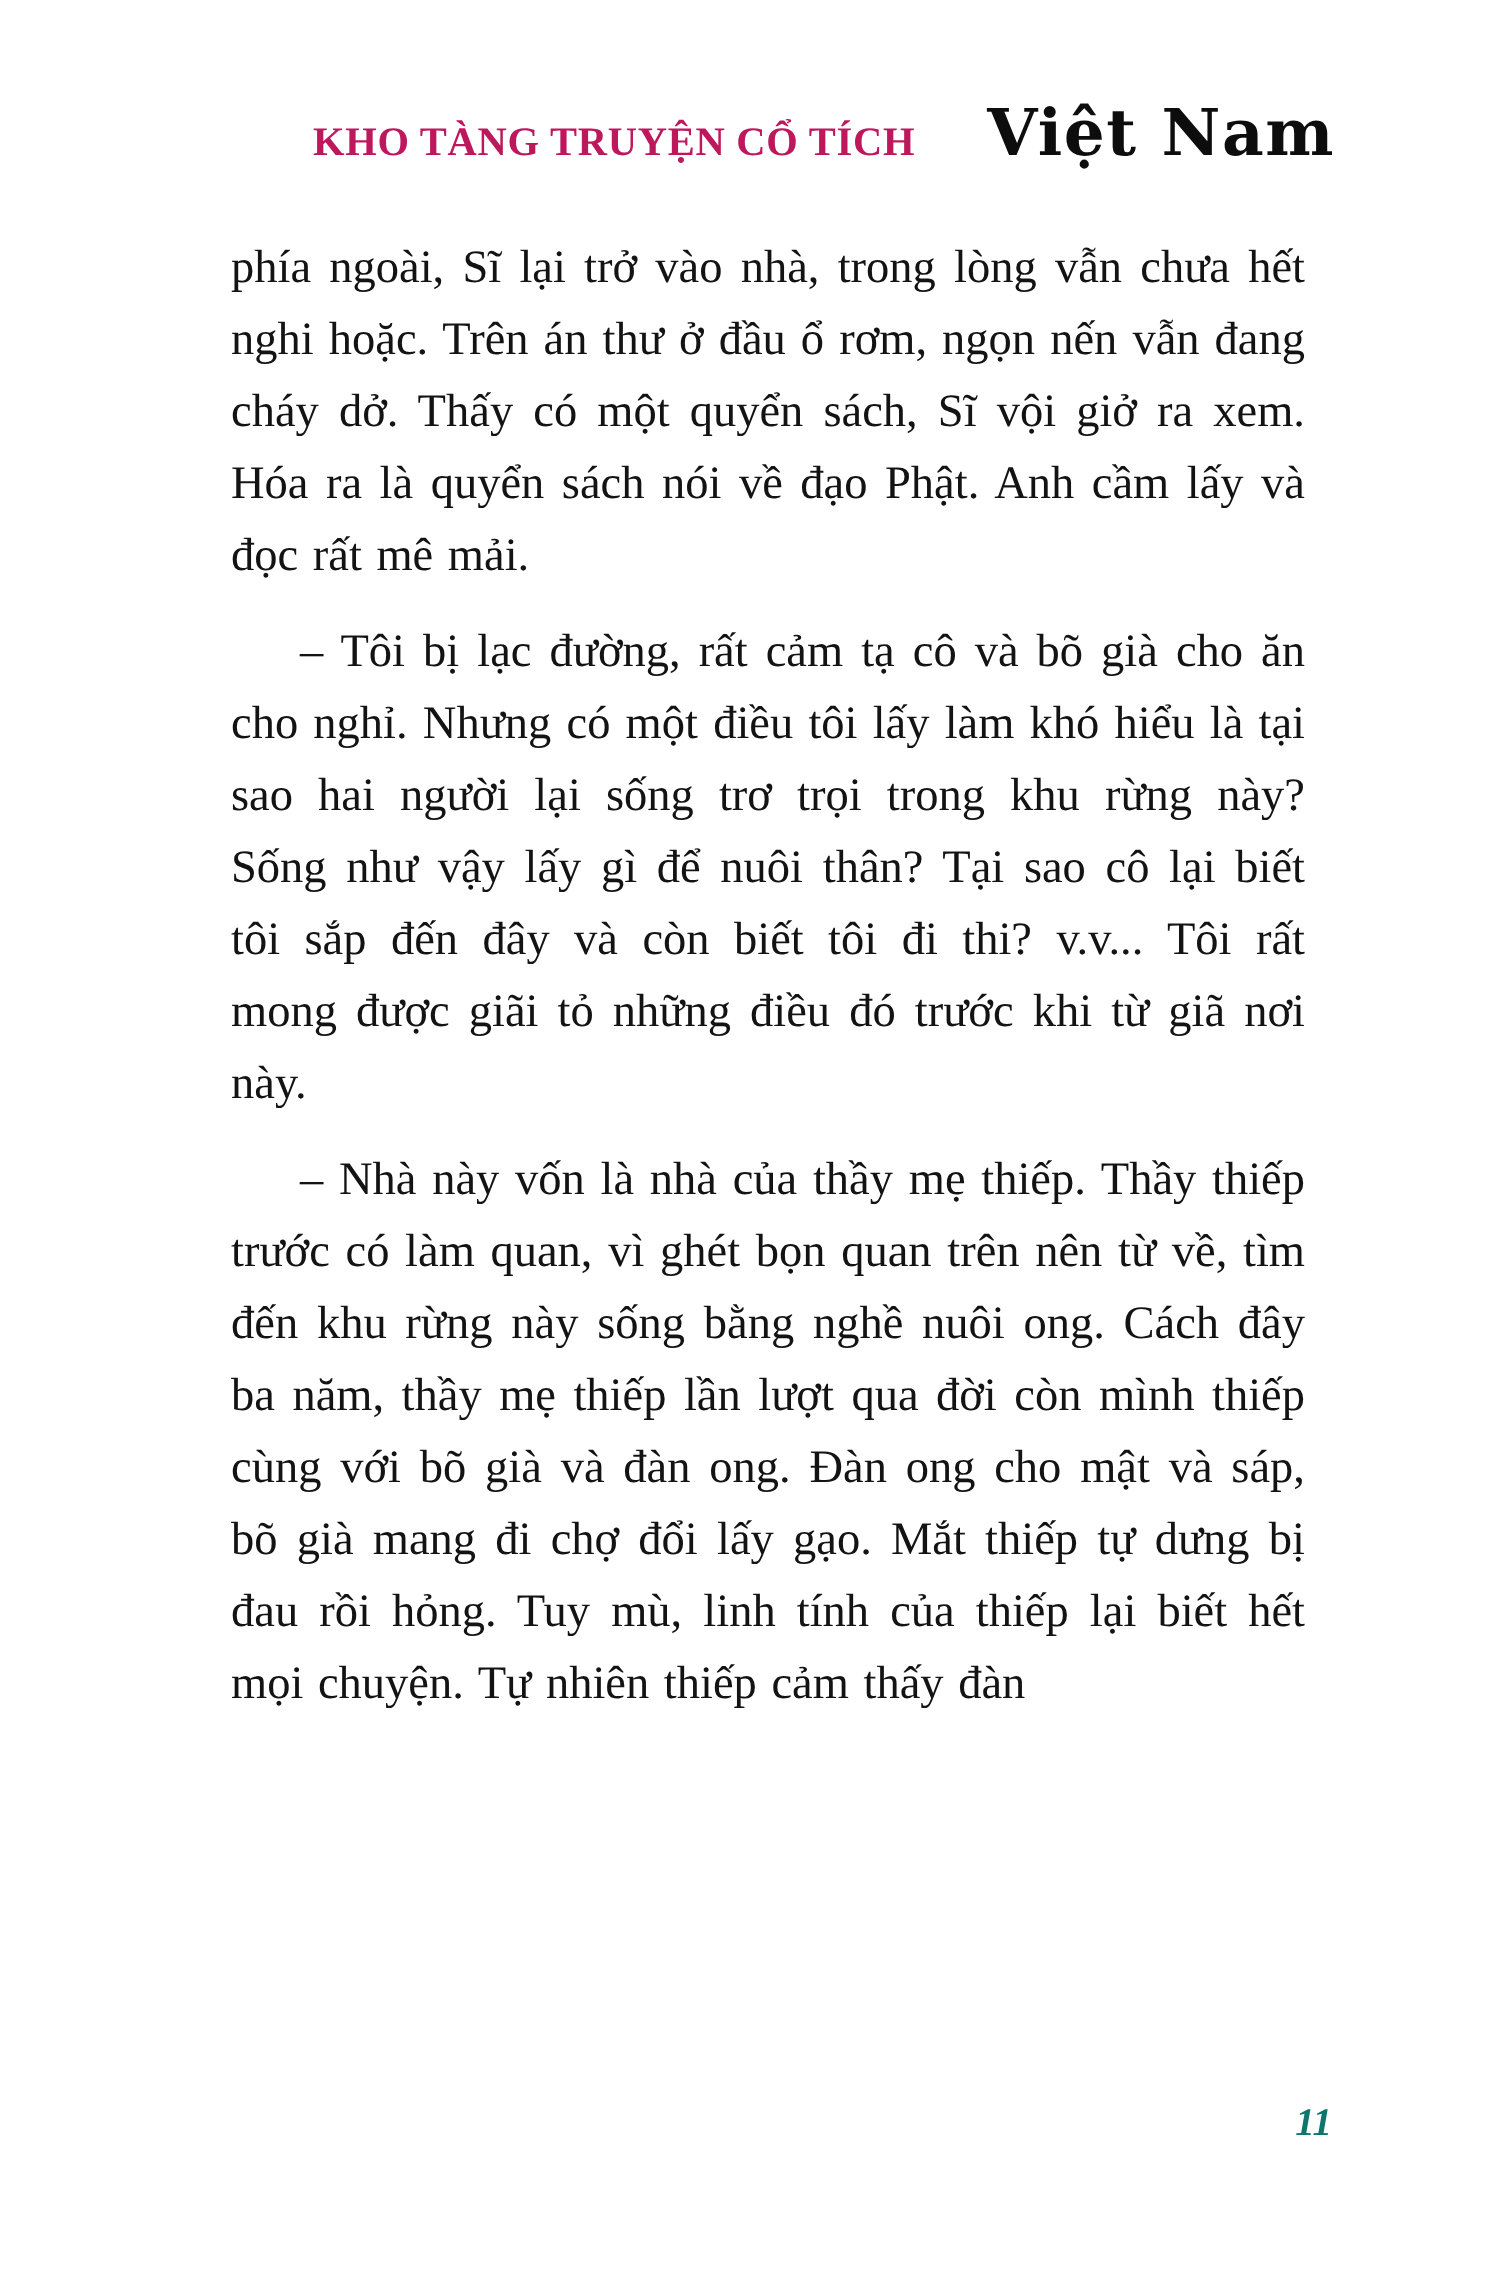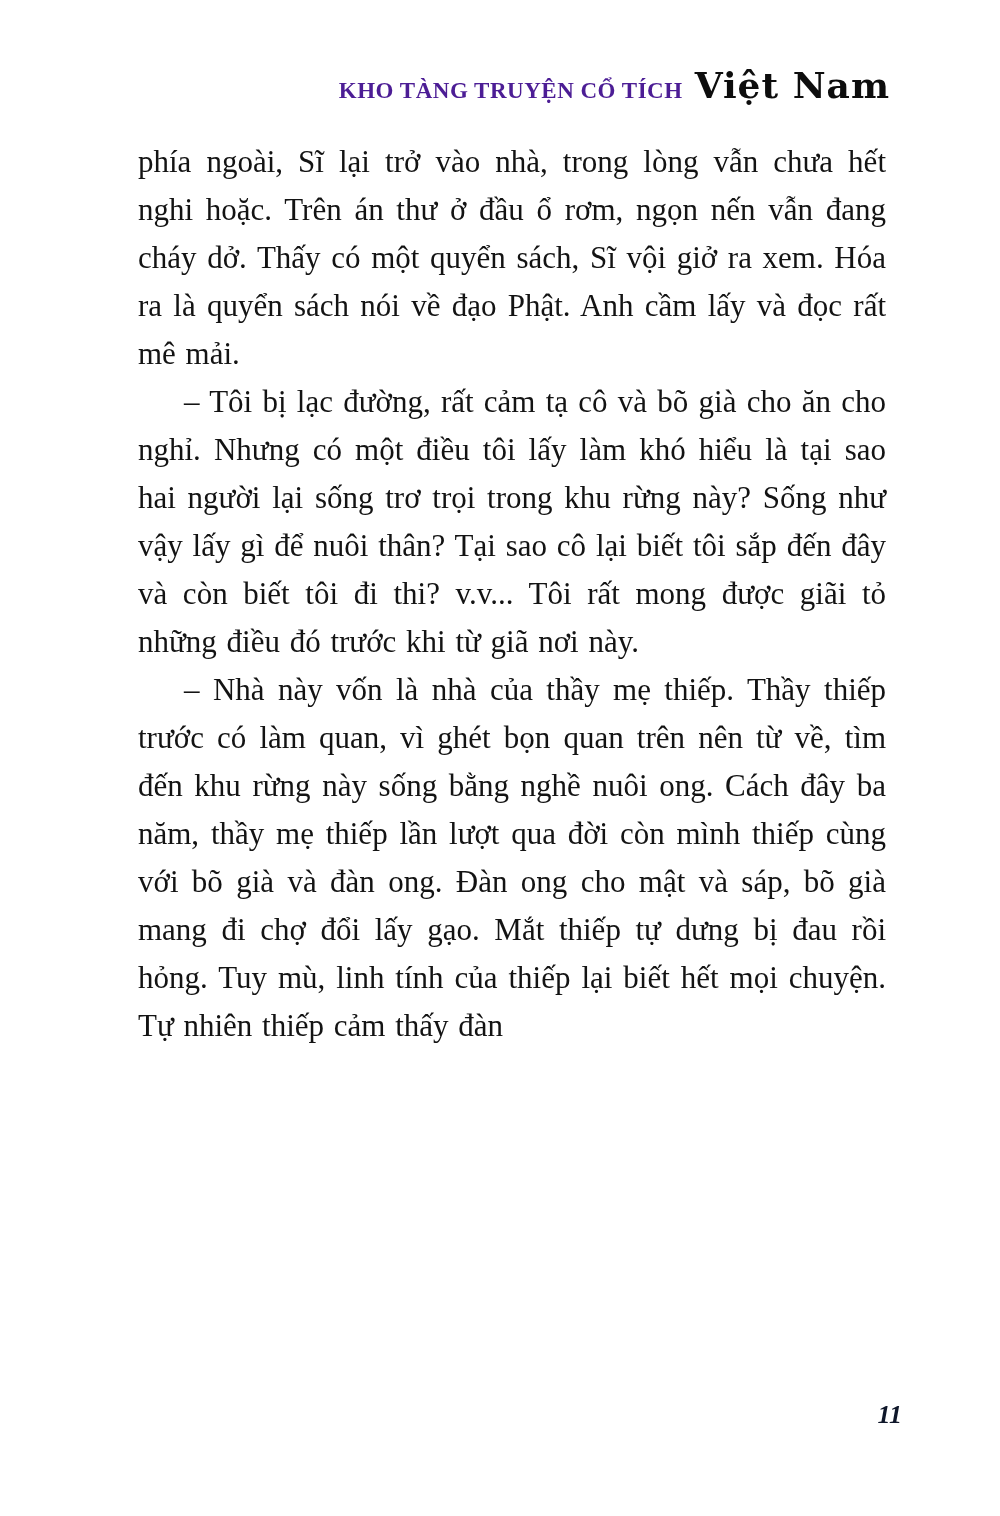--- a/index.html
+++ b/index.html
@@ -25,57 +25,58 @@
     top: 64px;
     right: 110px;
     display: flex;
     align-items: baseline;
     gap: 12px;
     white-space: nowrap;
   }
   .series-title {
     font-family: "Liberation Serif", serif;
     font-weight: bold;
-    font-size: 23px;
+    font-size: 27px;
     letter-spacing: 0.5px;
-    color: #4c1d95;
+    color: #be185d;
   }
   .series-suffix {
     font-family: "DejaVu Serif", serif;
     font-weight: bold;
-    font-size: 36px;
+    font-size: 43px;
     letter-spacing: 1px;
     color: #0d0d0d;
+    margin-left: 36px;
   }
   .body-text {
     position: absolute;
     top: 138px;
     left: 138px;
     width: 748px;
     font-size: 31px;
     line-height: 48px;
     text-align: justify;
     color: #131313;
   }
   .body-text p {
-    margin: 0;
+    margin: 16px;
     padding: 0;
     word-spacing: 2px;
   }
   .body-text p.indent {
     text-indent: 46px;
   }
   .page-number {
     position: absolute;
-    right: 98px;
+    right: 112px;
     bottom: 86px;
     font-size: 26px;
     font-weight: bold;
     font-style: italic;
-    color: #0f172a;
+    color: #0f766e;
   }
 </style>
 </head>
 <body>
 
 <div class="page">
 
   <div class="running-header">
     <span class="series-title">KHO TÀNG TRUYỆN CỔ TÍCH</span>
     <span class="series-suffix">Việt Nam</span>

